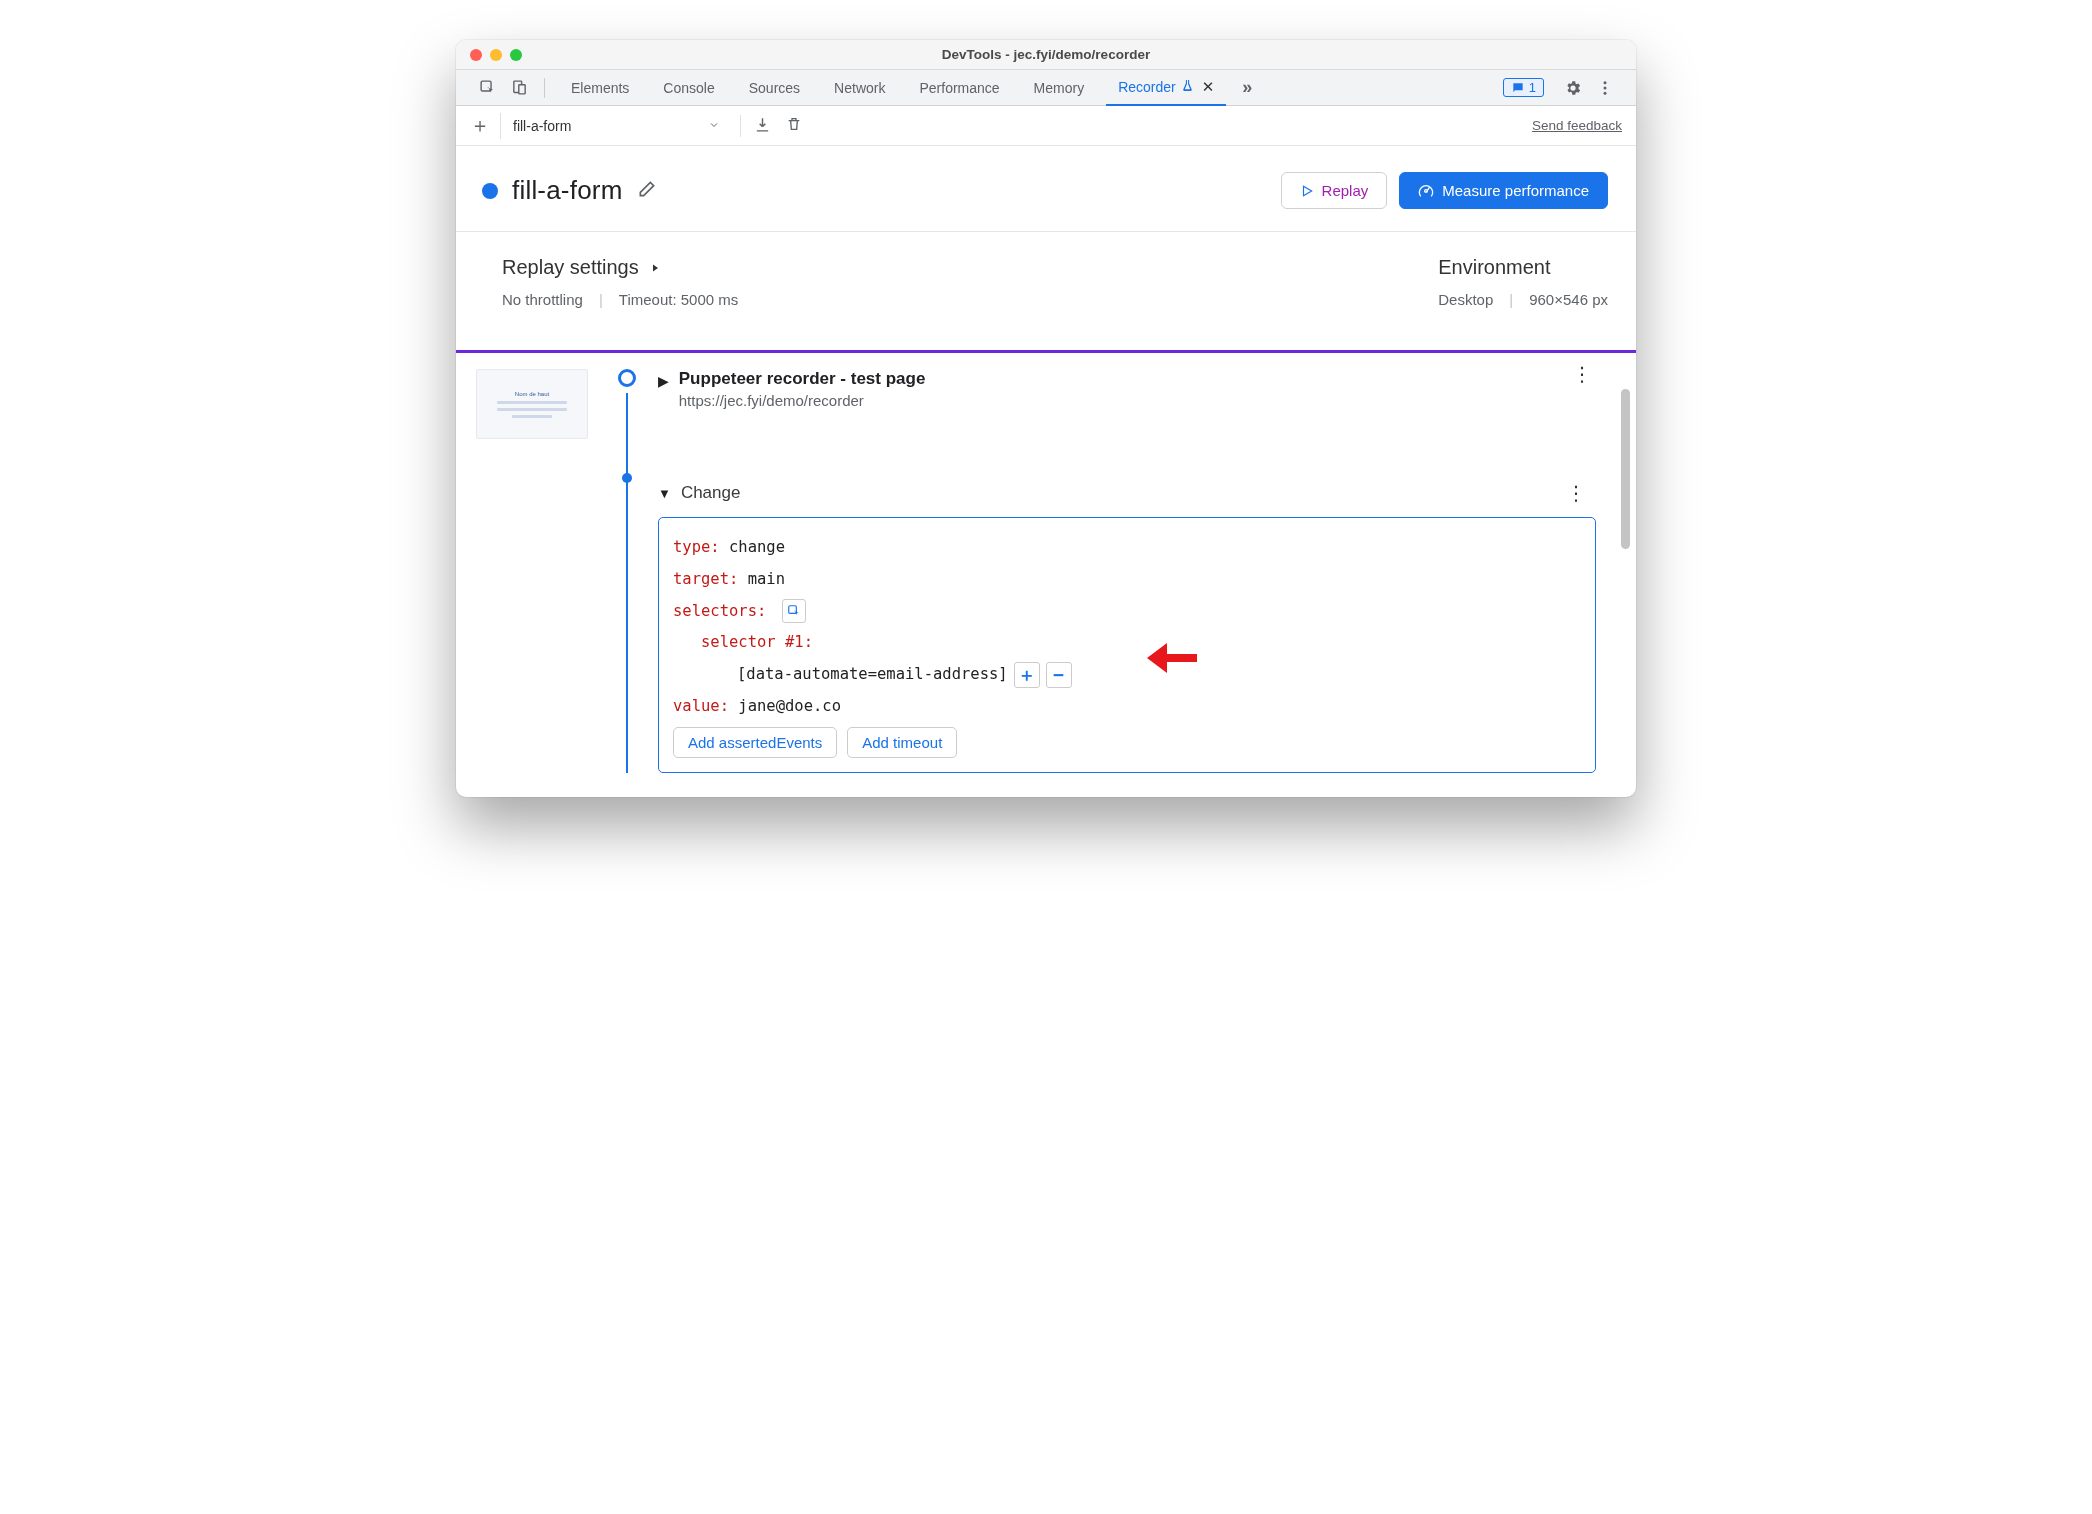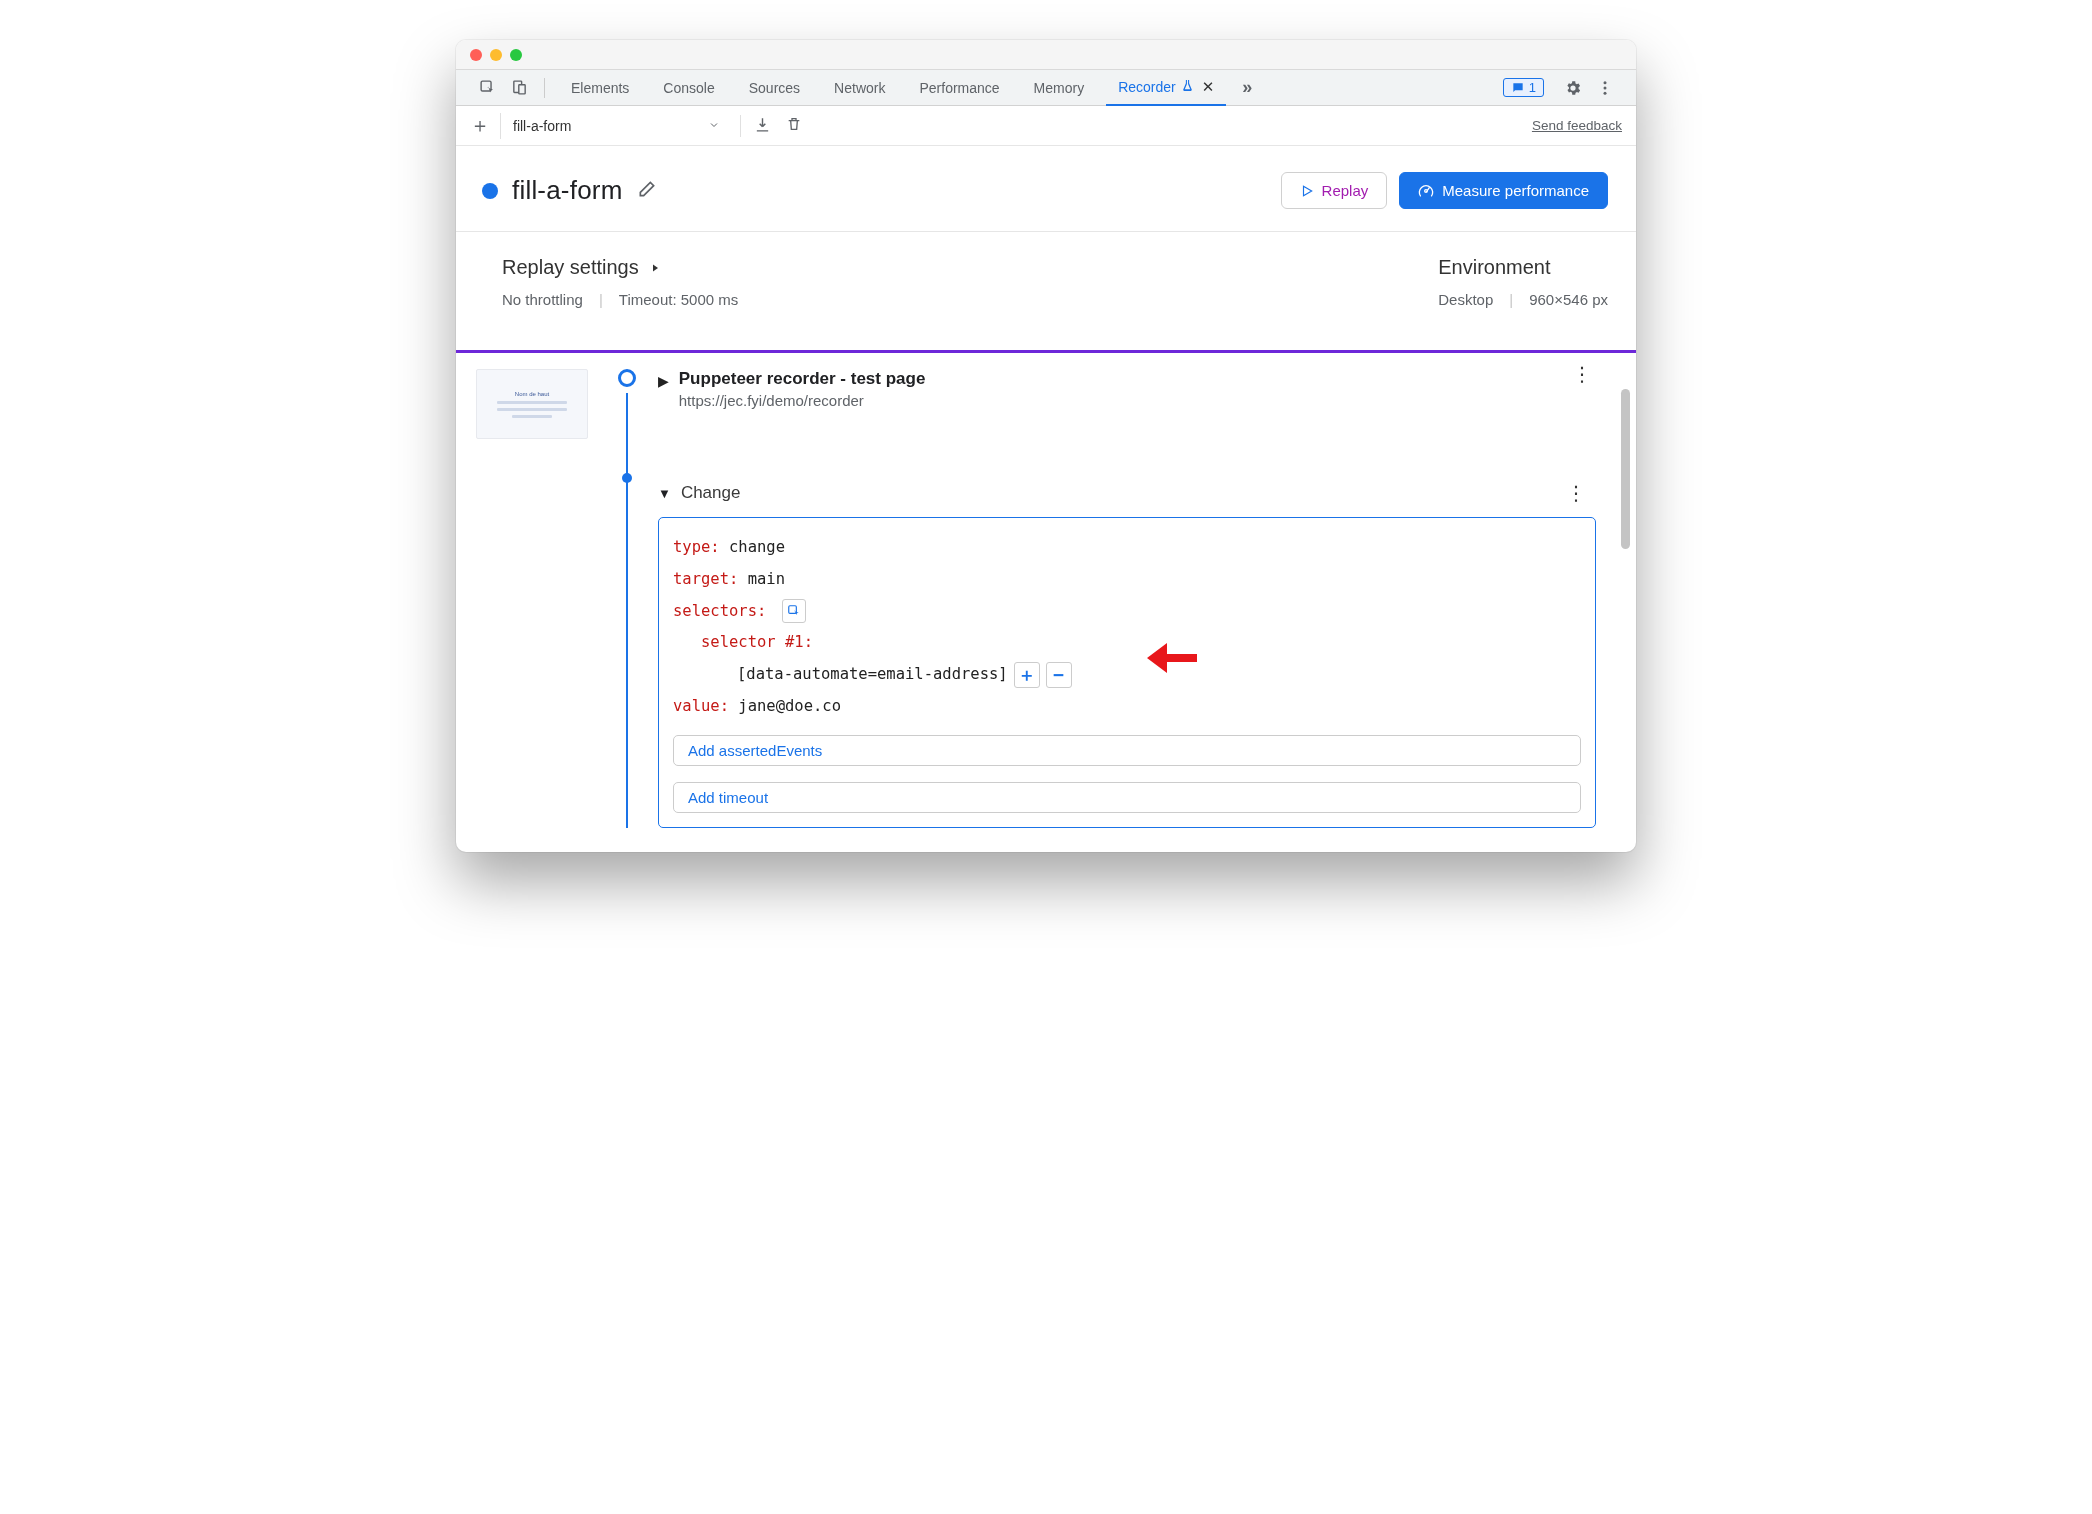--- a/index.html
+++ b/index.html
@@ -174,21 +174,21 @@
   .inline-ic {
     display:inline-flex; width:24px; height:24px; align-items:center; justify-content:center;
     border:1px solid #ccc; border-radius:3px; color:#1a73e8; font-size:14px;
     vertical-align: middle; margin-left: 6px;
   }
   .sq-btn {
     display:inline-flex; width:26px; height:26px; align-items:center; justify-content:center;
     border:1px solid #ccc; border-radius:3px; color:#1a73e8; font-size:18px; font-weight:600;
     background:#fff; margin-left:6px;
   }
-  .chips { display:flex; gap:16px; margin-top: 12px; flex-direction: column;}
+  .chips { display:flex; gap:10px; margin-top: 4px;}
   .chip {
     border:1px solid #ccc; border-radius:5px; padding:6px 14px;
     color:#1a73e8; font-size:15px; font-weight:500;
   }
   .arrow {
     position:absolute;
     width:50px; height:36px;
     top: 122px; left: 488px;
   }
   .arrow svg { width:100%; height:100%;}
@@ -197,20 +197,21 @@
 <body>
 
 <div class="window">
 
   <div class="titlebar">
     <div class="traffic">
       <div class="tl r"></div>
       <div class="tl y"></div>
       <div class="tl g"></div>
     </div>
+    <div class="title">DevTools - jec.fyi/demo/recorder</div>
   </div>
 
   <div class="tabstrip">
     <div class="iconbtn">
       <svg width="17" height="17" viewBox="0 0 24 24" fill="none" stroke="currentColor" stroke-width="2">
           <rect x="3" y="3" width="14" height="14" rx="2"></rect>
           <path d="M12 12l8 3-3 1-1 3-3-8z" fill="currentColor" stroke="none"></path>
         </svg>
     </div>
     <div class="iconbtn">

